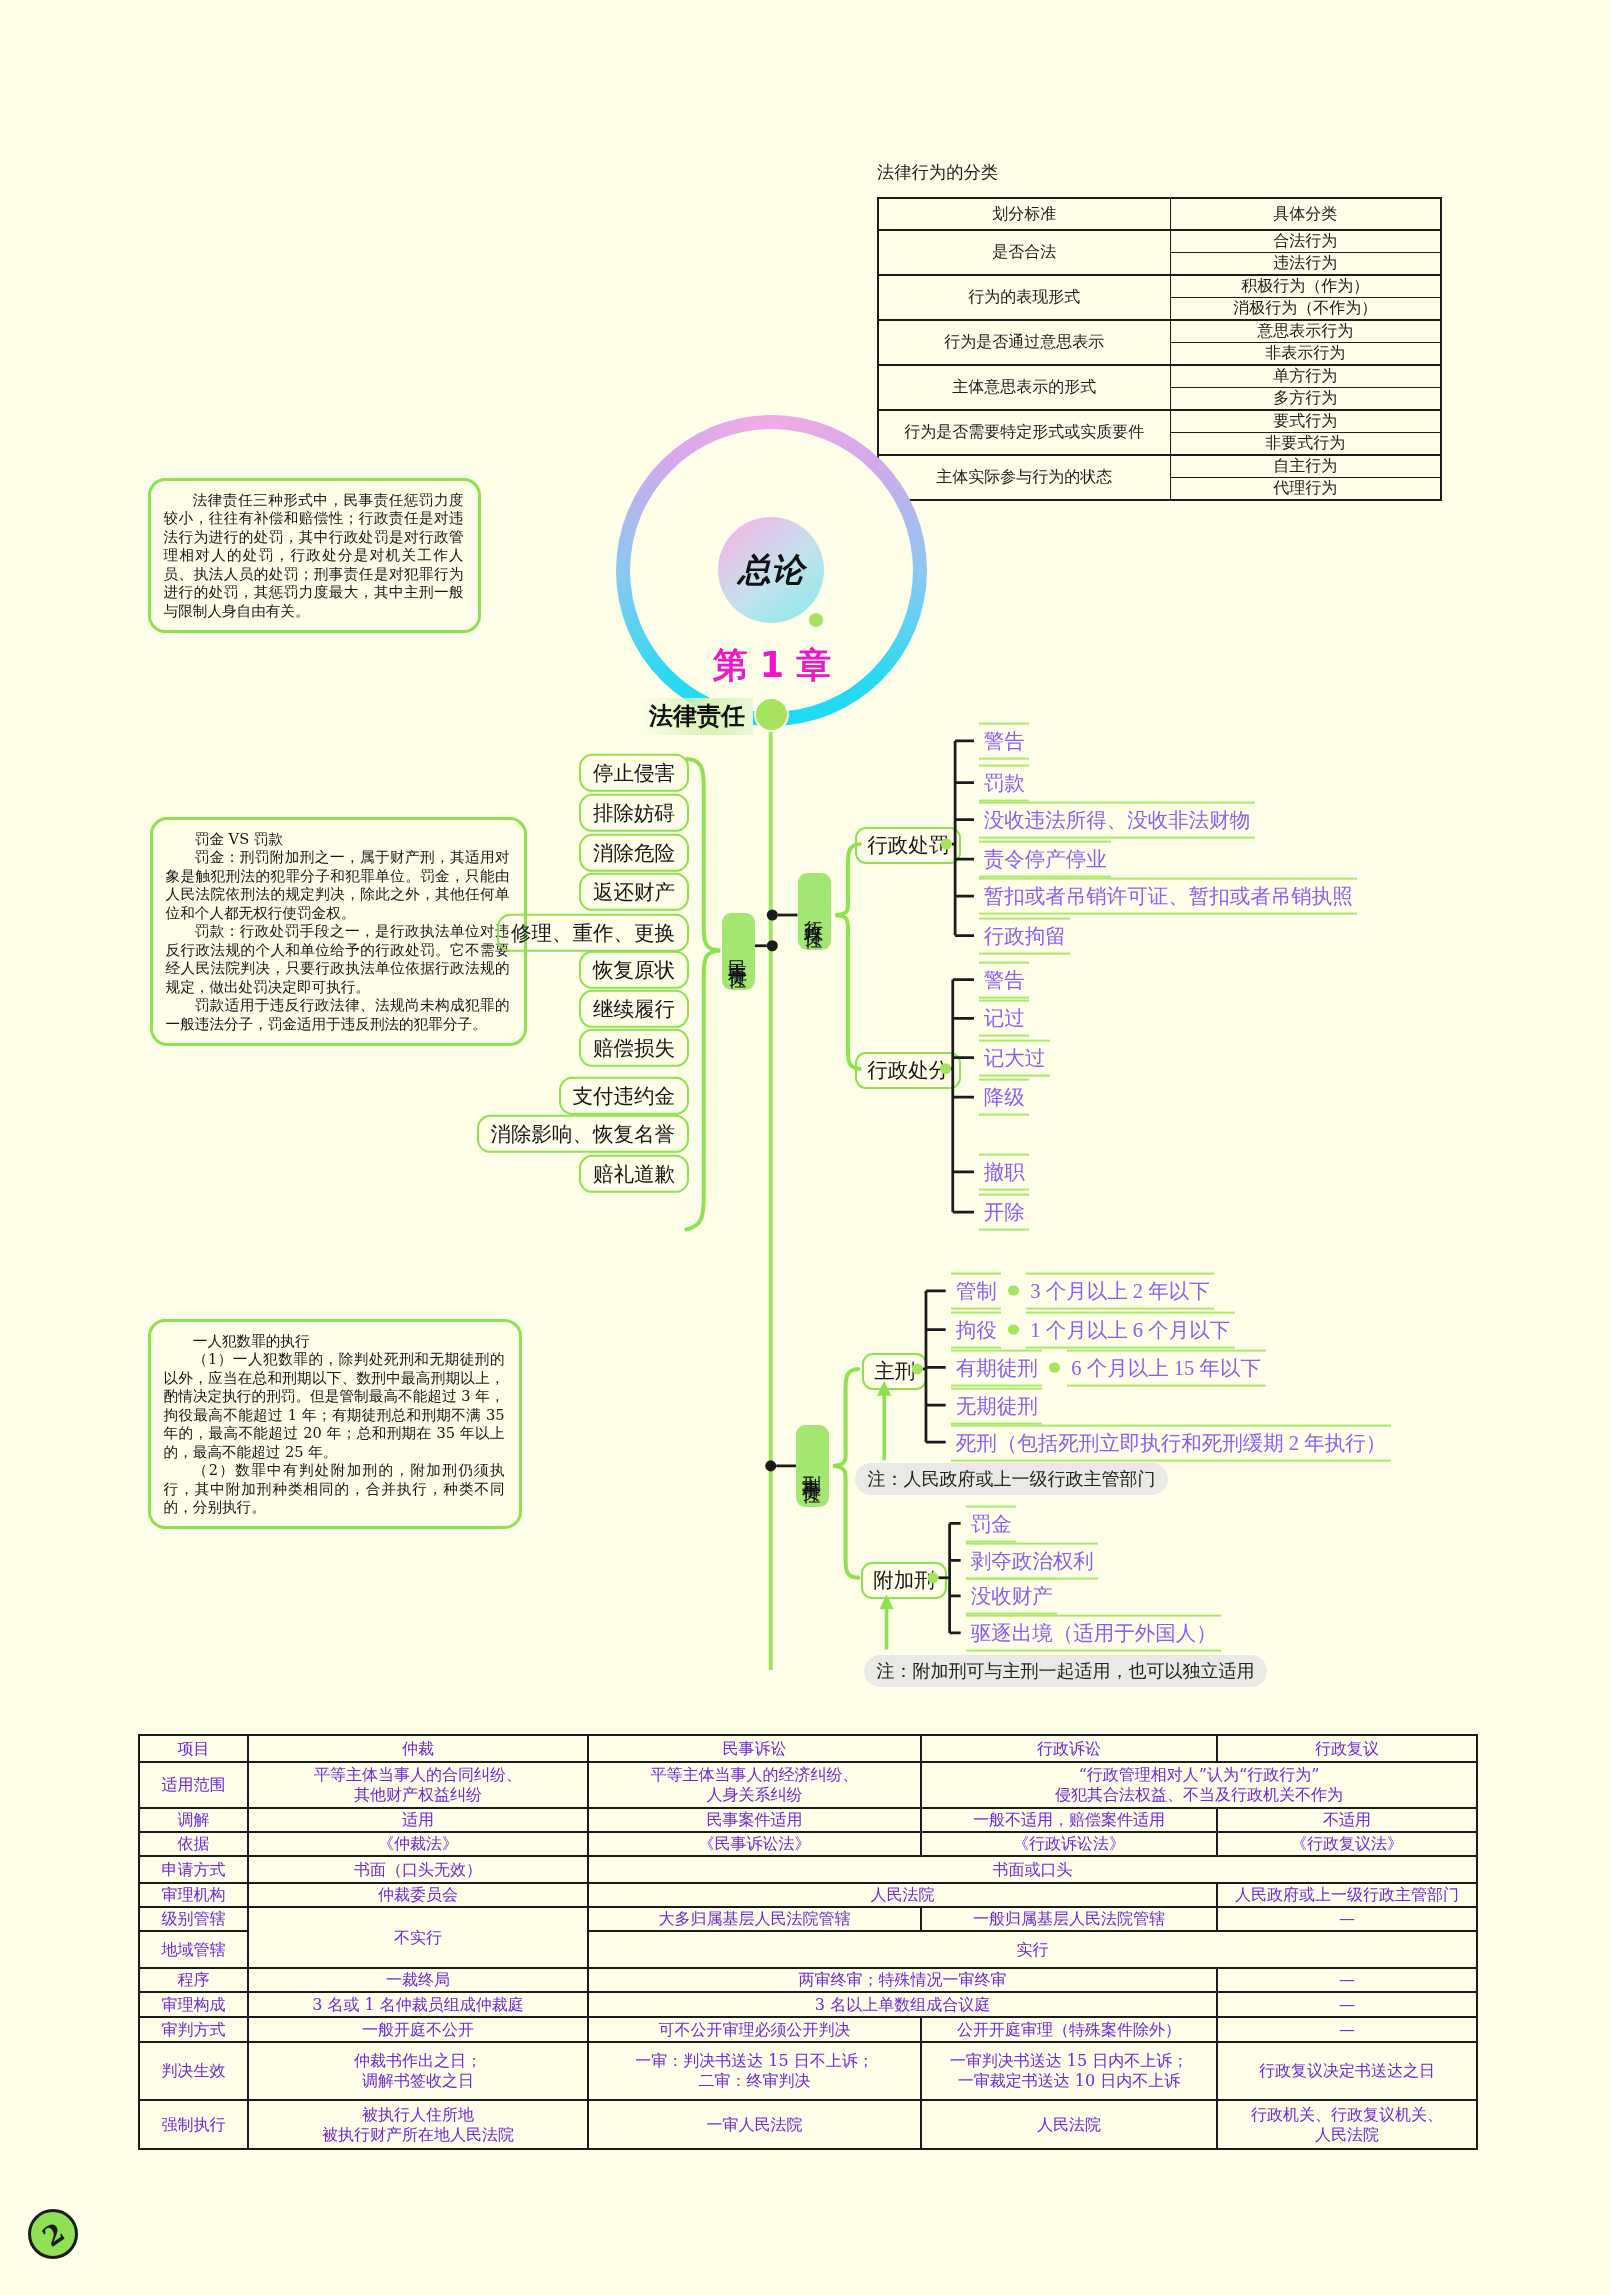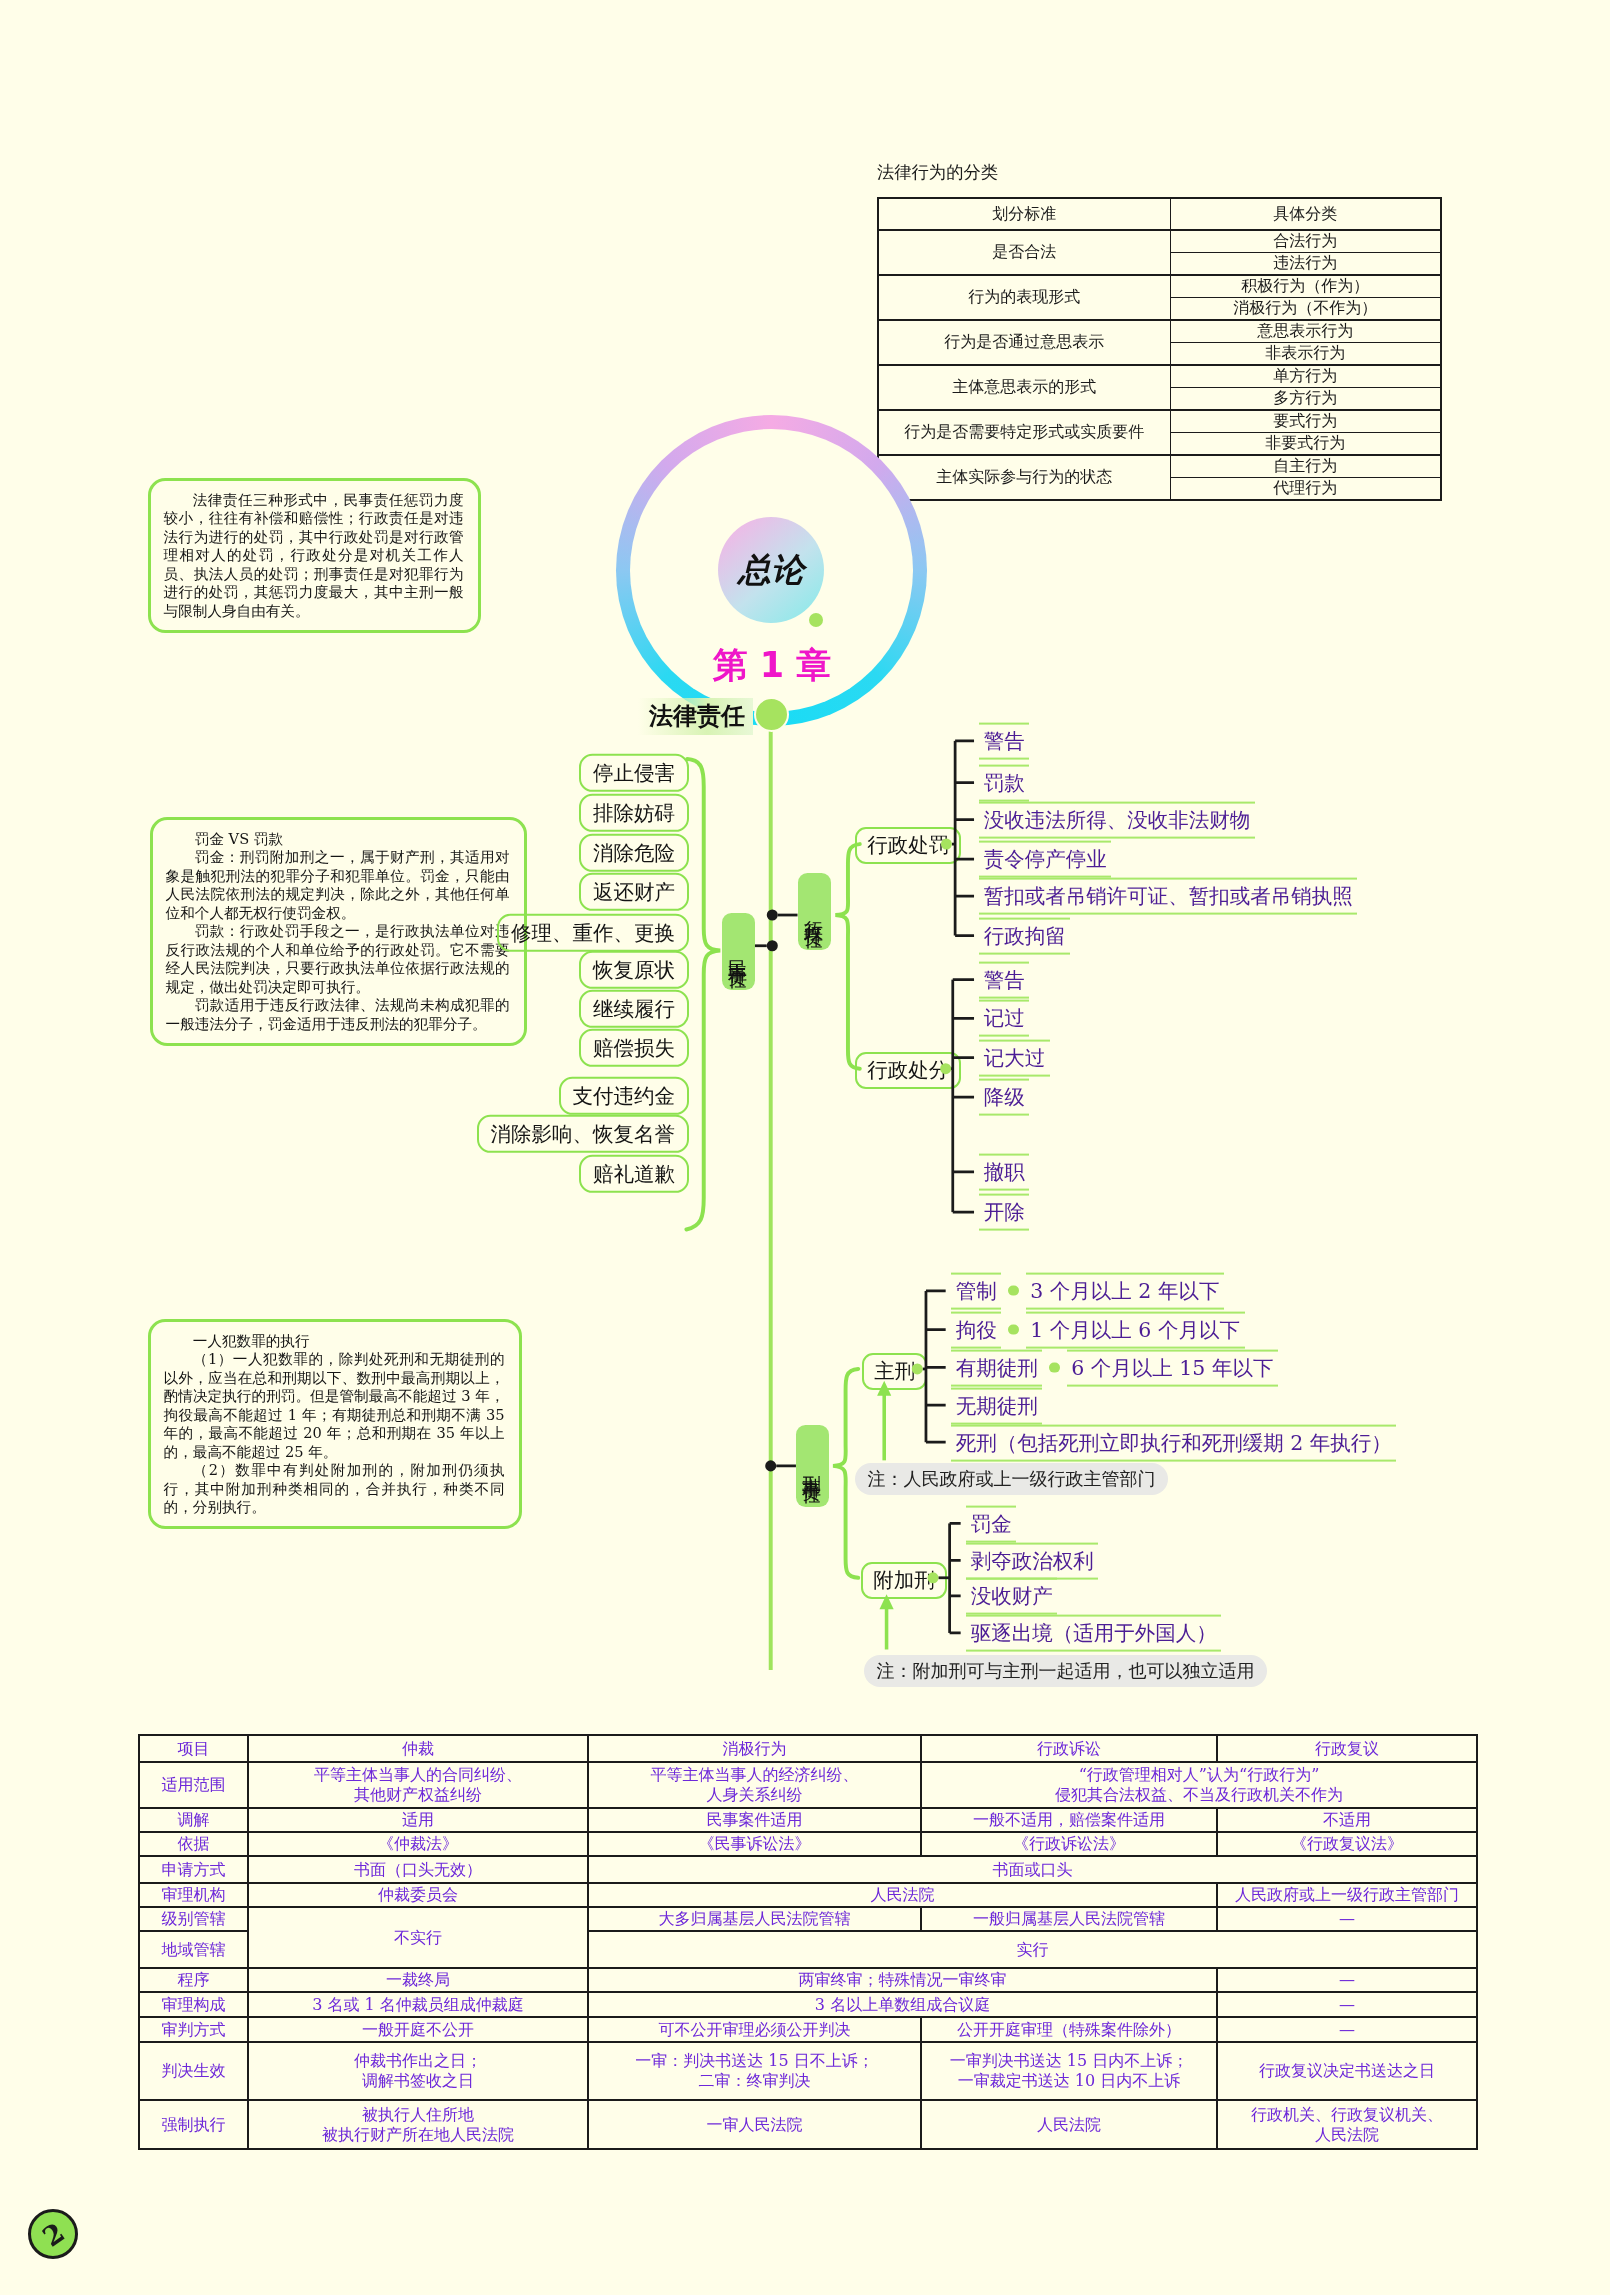--- a/index.html
+++ b/index.html
@@ -39,21 +39,21 @@
 
   
   .pill{position:absolute;right:921px;transform:translateY(-50%);white-space:nowrap;
         border:2.4px solid #8DE24F;border-radius:13.4px;padding:3.2px 12px;font-size:20.5px;color:#141414;}
   .hpill{position:absolute;white-space:nowrap;border:2.8px solid #8DE24F;border-radius:11px;
          padding:2.4px 10.2px;font-size:20.5px;color:#141414;}
   .vpill{position:absolute;background:#A3E672;border-radius:9.5px;color:#111;
          writing-mode:vertical-rl;text-orientation:upright;letter-spacing:3.2px;
          display:flex;align-items:center;justify-content:center;font-size:19px;}
   .uline{white-space:nowrap;border-top:2.4px solid #A8E96B;border-bottom:2.4px solid #A8E96B;
-         padding:2.4px 4.7px;font-size:20.5px;color:#4c1d95;}
+         padding:2.4px 4.7px;font-size:20.5px;color:#8b5cf6;font-family:Liberation Serif, serif;}
   .bitem{position:absolute;transform:translateY(-50%);display:flex;align-items:center;gap:7px;}
   .gdot-inline{width:10.2px;height:10.2px;border-radius:50%;background:#A6E35F;flex:none;}
   .notegray{position:absolute;background:#E9E9E6;border-radius:16px;padding:4px 12.6px;white-space:nowrap;
             font-family:"DejaVu Sans",sans-serif;font-size:18px;color:#222;}
 
   
   .cmp-table{position:absolute;left:138px;top:1734px;border-collapse:collapse;table-layout:fixed;width:1338px;border:2.8px solid #1b1b1b;}
   .cmp-table td{border:2px solid #1b1b1b;text-align:center;vertical-align:middle;
                 font-size:16px;color:#6d28d9;white-space:pre-line;line-height:1.25;padding:0.8px 4.7px;}
 
@@ -295,21 +295,21 @@
       <col style="width:109px">
         <col style="width:340px">
         <col style="width:333px">
         <col style="width:296px">
         <col style="width:260px">
     </colgroup>
     <tbody>
       <tr style="height:27px;">
         <td>项目</td>
         <td>仲裁</td>
-        <td>消极行为</td>
+        <td>民事诉讼</td>
         <td>行政诉讼</td>
         <td>行政复议</td>
       </tr>
       <tr style="height:46px;margin-top:14px;">
         <td>适用范围</td>
         <td>平等主体当事人的合同纠纷、
 其他财产权益纠纷</td>
         <td>平等主体当事人的经济纠纷、
 人身关系纠纷</td>
         <td colspan="2">“行政管理相对人”认为“行政行为”

